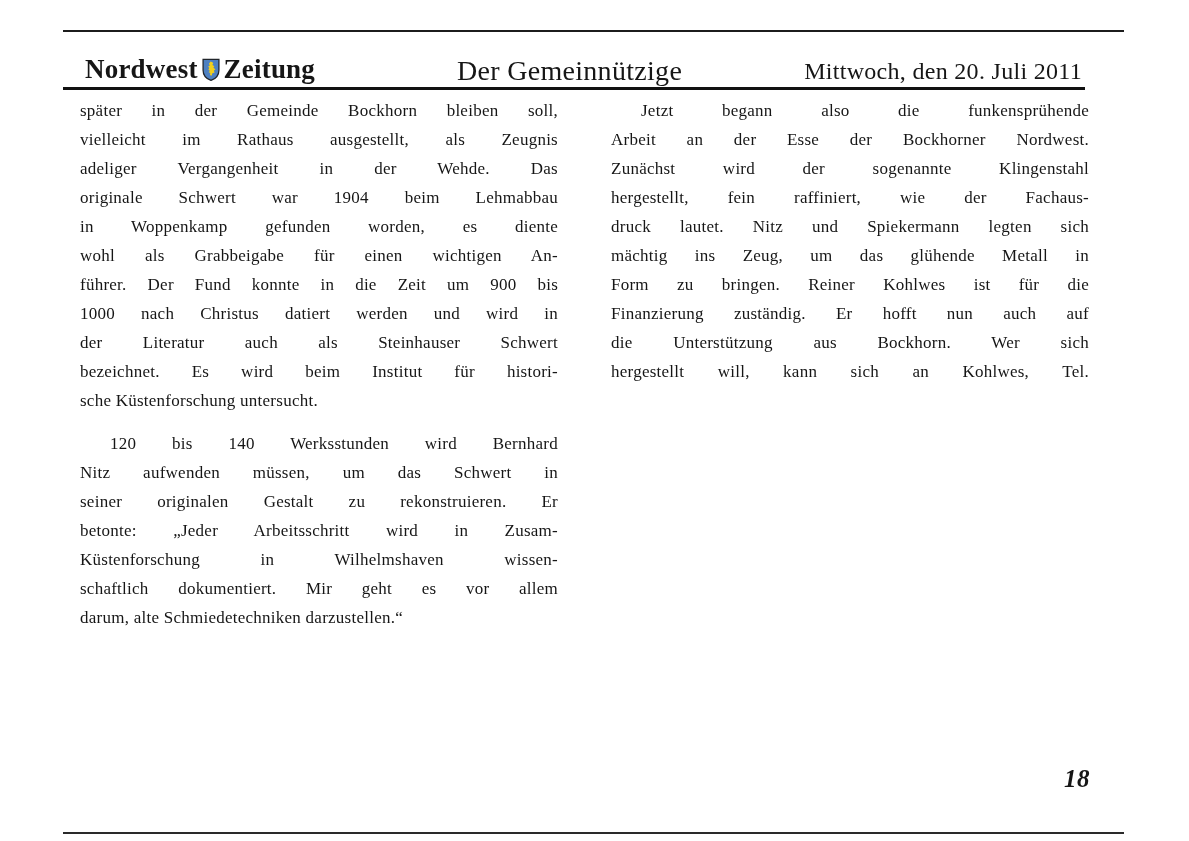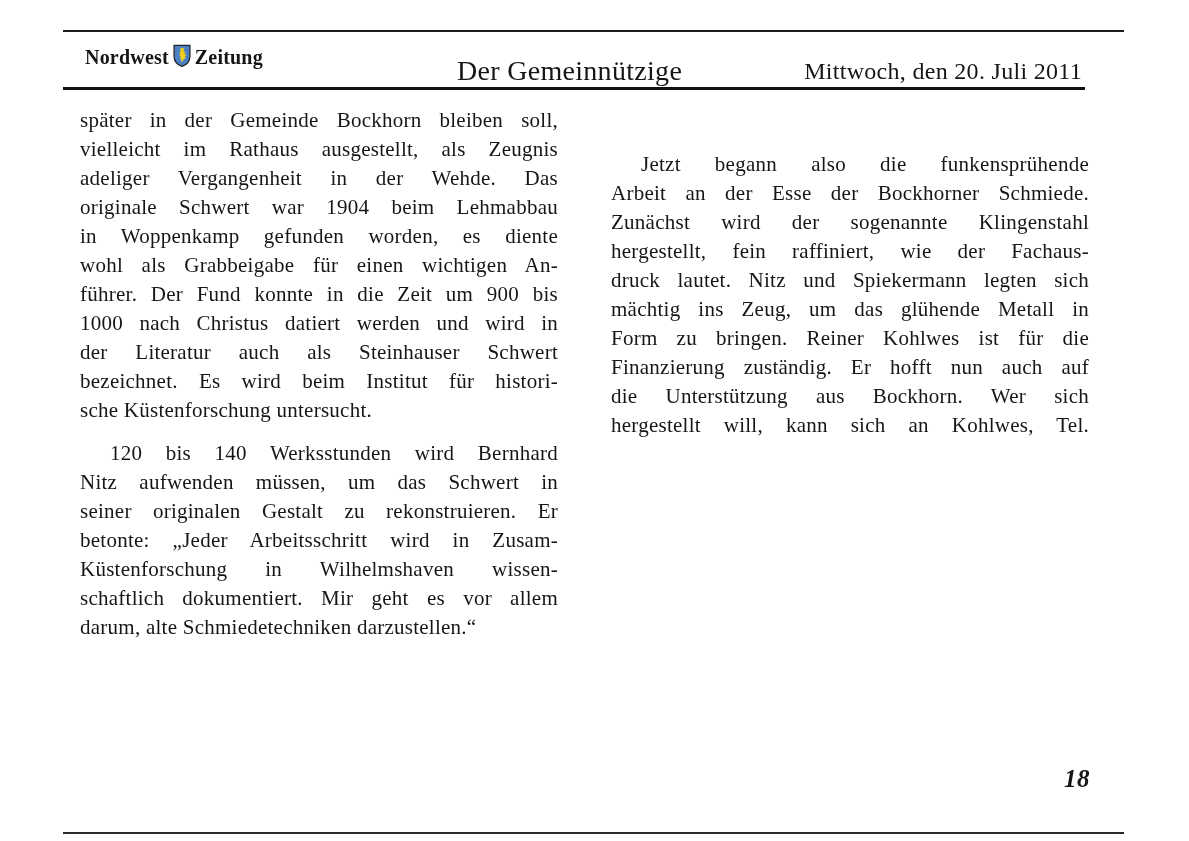--- a/index.html
+++ b/index.html
@@ -33,22 +33,22 @@
   }
   .rule-bottom {
     position: absolute;
     left: 63px; top: 832px;
     width: 1061px; height: 2px;
     background: #2a2a2a;
   }
   
   .masthead {
     position: absolute;
-    left: 85px; top: 42px;
-    font-size: 20px;
+    left: 85px; top: 54px;
+    font-size: 27px;
     font-weight: bold;
     letter-spacing: 0.2px;
     white-space: nowrap;
     line-height: 30px;
   }
   .masthead .crest {
     display: inline-block;
     vertical-align: -4px;
     margin: 0 4px;
   }
@@ -64,27 +64,27 @@
     position: absolute;
     right: 107px; top: 57px;
     font-size: 24px;
     letter-spacing: 0.3px;
     white-space: nowrap;
     line-height: 28px;
   }
   
   .column {
     position: absolute;
-    top: 106px;
+    top: 96px;
     width: 478px;
-    font-size: 21px;
+    font-size: 17px;
     letter-spacing: 0.25px;
   }
   .column-left  { left: 80px; }
-  .column-right { left: 611px; margin-top: 44px; }
+  .column-right { left: 611px; }
   .para + .para { margin-top: 14px; }
   .jline {
     line-height: 29px;
     height: 29px;
     text-align: justify;
     text-align-last: justify;
     white-space: nowrap;
     overflow: visible;
   }
   .jline.last {
@@ -146,21 +146,21 @@
         <div class="jline">betonte: „Jeder Arbeitsschritt wird in Zusam-</div>
         <div class="jline">Küstenforschung in Wilhelmshaven wissen-</div>
         <div class="jline">schaftlich dokumentiert. Mir geht es vor allem</div>
         <div class="jline last">darum, alte Schmiedetechniken darzustellen.“</div>
       </div>
     </div>
 
   <div class="column column-right">
       <div class="para">
         <div class="jline indent">Jetzt begann also die funkensprühende</div>
-        <div class="jline">Arbeit an der Esse der Bockhorner Schmiede.</div>
+        <div class="jline">Arbeit an der Esse der Bockhorner Nordwest.</div>
         <div class="jline">Zunächst wird der sogenannte Klingenstahl</div>
         <div class="jline">hergestellt, fein raffiniert, wie der Fachaus-</div>
         <div class="jline">druck lautet. Nitz und Spiekermann legten sich</div>
         <div class="jline">mächtig ins Zeug, um das glühende Metall in</div>
         <div class="jline">Form zu bringen. Reiner Kohlwes ist für die</div>
         <div class="jline">Finanzierung zuständig. Er hofft nun auch auf</div>
         <div class="jline">die Unterstützung aus Bockhorn. Wer sich</div>
         <div class="jline">hergestellt will, kann sich an Kohlwes, Tel.</div>
       </div>
     </div>

